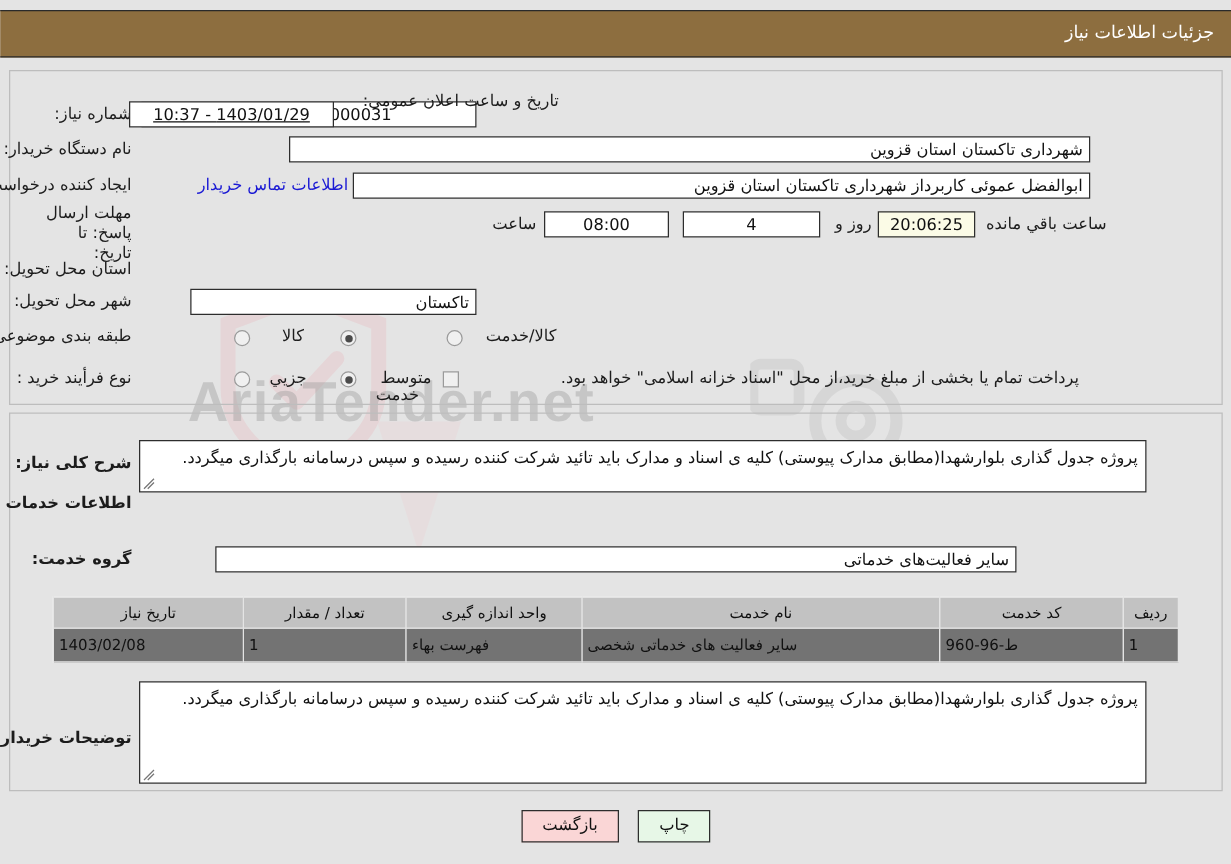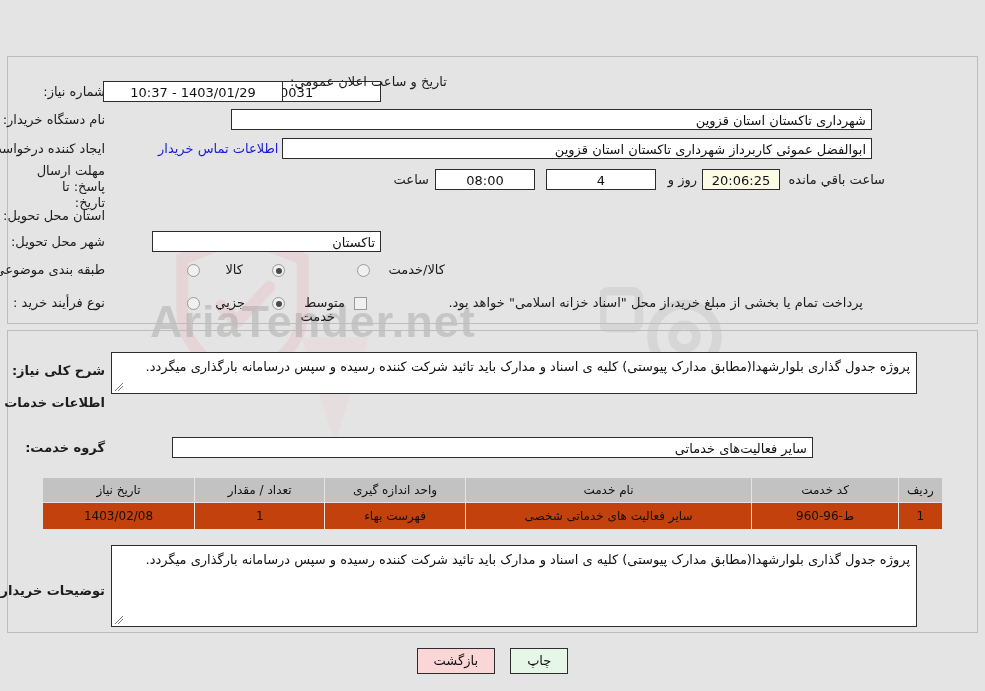--- a/index.html
+++ b/index.html
@@ -192,25 +192,25 @@
     background: #c2c2c2;
     color: #111;
     font-weight: normal;
     font-size: 12px;
     height: 24px;
     border: 1px solid #e4e4e4;
     padding: 0 4px;
     text-align: center;
   }
   .tbl td {
-    background: #c2410c;
+    background: #737373;
     height: 26px;
     border: 1px solid #e4e4e4;
     padding: 0 4px;
-    text-align: center;
+    text-align: left;
     font-size: 12px;
     color: #111;
   }
 
   
   .btnrow {
     position: absolute;
     left: 0; top: 648px;
     width: 985px;
     text-align: center;
@@ -243,28 +243,31 @@
       <path d="M22 6 H78 L50 94 Z" fill="#eccfd3"></path>
     </svg>
     <svg class="wm-gear" viewBox="0 0 120 110">
       <rect x="2" y="10" width="34" height="34" rx="6" fill="none" stroke="#b9b9b9" stroke-width="8"></rect>
       <circle cx="78" cy="52" r="30" fill="none" stroke="#b9b9b9" stroke-width="9"></circle>
       <circle cx="78" cy="52" r="11" fill="none" stroke="#b9b9b9" stroke-width="8"></circle>
     </svg>
     <div class="wm-text">AriaTender.net</div>
   </div>
 
+  <div class="titlebar">
+    <div class="t">جزئیات اطلاعات نیاز</div>
+  </div>
 
   <div class="panel"></div>
 
   <div class="lbl" style="right:880px; top:84px;">شماره نیاز:</div>
   <div class="fld center" style="right:604px; top:81px; width:268px;">1103005121000031</div>
 
   <div class="lbl" style="left:290px; top:74px;">تاریخ و ساعت اعلان عمومی:</div>
-  <div class="fld center" style="left:103px; top:81px; width:180px;">1403/01/29 - 10:37</div>
+  <div class="fld center" style="left:103px; top:81px; width:164px;text-decoration:underline;">1403/01/29 - 10:37</div>
 
   <div class="lbl" style="right:880px; top:112px;">نام دستگاه خریدار:</div>
   <div class="fld right" style="left:231px; top:109px; width:641px;">شهرداری تاکستان استان قزوین</div>
 
   <div class="lbl" style="right:880px; top:141px;">ایجاد کننده درخواست:</div>
   <div class="fld right" style="left:282px; top:138px; width:590px;">ابوالفضل عموئی کاربرداز شهرداری تاکستان استان قزوین</div>
   <div class="link" style="left:158px; top:141px;">اطلاعات تماس خریدار</div>
 
   <div class="lbl" style="right:880px; top:163px; line-height:16px; white-space:normal; width:70px; text-align:right;">مهلت ارسال پاسخ: تا تاریخ:</div>
   <div class="lbl" style="right:556px; top:172px;">ساعت</div>

